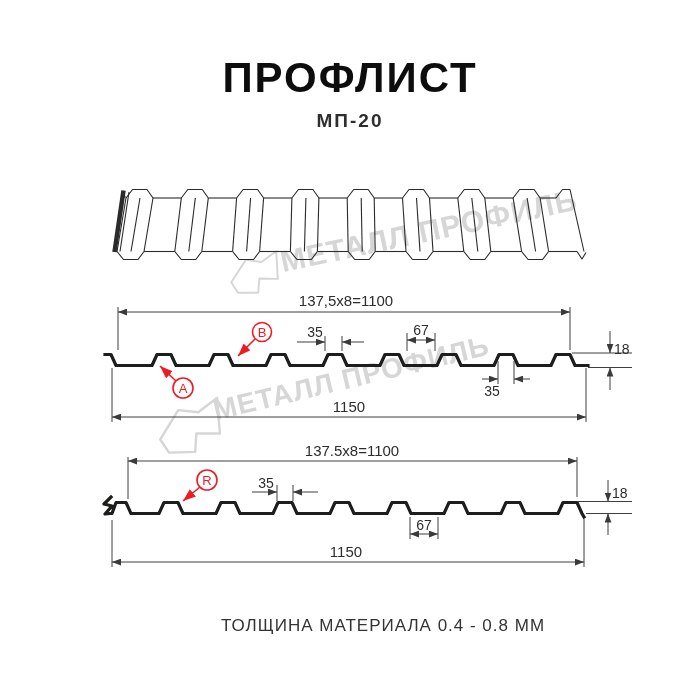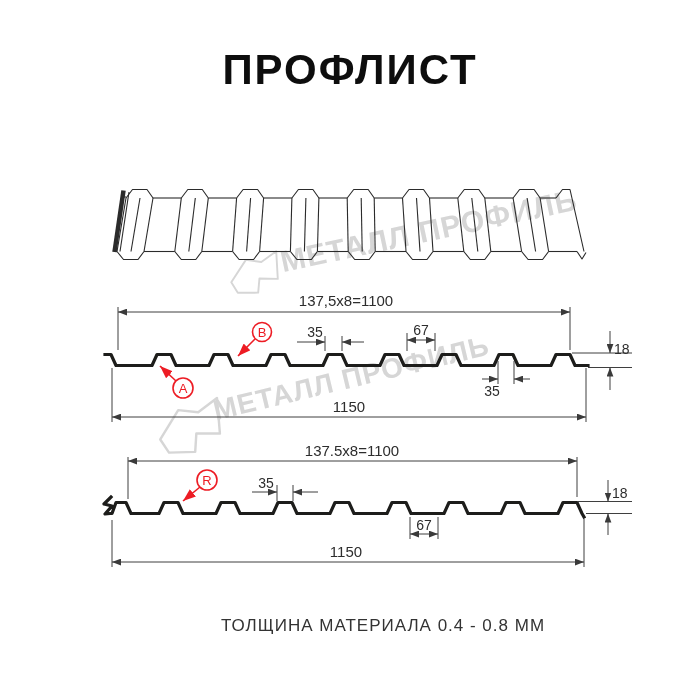--- a/index.html
+++ b/index.html
@@ -1,19 +1,19 @@
 <!DOCTYPE html>
 <html style="--bg: #ffffff; --line: #1d1d1b; --dim: #3f3f3f; --red: #ed1c24; --wm: #d6d6d6;"><head>
 <meta charset="utf-8">
 <style>
   html,body{margin:0;padding:0;}
   body{width:700px;height:700px;background:var(--bg,#fff);position:relative;overflow:hidden;
        font-family:"Liberation Sans",sans-serif;}
   .header{position:absolute;top:46px;left:0;width:700px;text-align:center;}
-  .header h1{margin:0;font-size:42px;font-weight:800;letter-spacing:2px;color:#0d0d0d;}
+  .header h1{margin:8px;font-size:42px;font-weight:800;letter-spacing:2px;color:#0d0d0d;}
   .subtitle{margin-top:5px;font-size:19px;font-weight:700;letter-spacing:2px;color:#2e2e2e;}
   .footer{position:absolute;top:616px;left:0;width:700px;text-align:center;
           font-size:17px;letter-spacing:1px;color:#333;margin-left:33px;}
   svg.canvas{position:absolute;left:0;top:0;}
   .pline{fill:none;stroke:var(--line,#1d1d1b);stroke-width:3.2;stroke-linejoin:round;stroke-linecap:square;}
   .thin{fill:none;stroke:var(--dim,#3f3f3f);stroke-width:1;}
   .dtext{font-family:"Liberation Sans",sans-serif;font-size:15px;fill:#2d2d2d;}
   .dnum{font-size:14px;}
   .redl{fill:none;stroke:var(--red,#ed1c24);stroke-width:1.6;}
   .redtext{font-family:"Liberation Sans",sans-serif;font-size:13px;fill:var(--red,#ed1c24);}
@@ -21,20 +21,21 @@
           letter-spacing:1px;fill:var(--wm,#d6d6d6);}
   .wm2{font-size:28px;}
   .wmlogo{fill:none;stroke:var(--wm,#d6d6d6);stroke-width:1.8;stroke-linejoin:round;}
   .s3{fill:none;stroke:#2b2b2b;stroke-width:1.1;stroke-linejoin:round;}
 </style>
 </head>
 <body>
 
 <div class="header">
   <h1>ПРОФЛИСТ</h1>
+  <div class="subtitle">МП-20</div>
 </div>
 
 <svg class="canvas" width="700" height="700" viewBox="0 0 700 700">
   <defs>
     <marker id="ae" viewBox="0 0 8 6" refX="8" refY="3" markerWidth="9" markerHeight="7" orient="auto">
       <path d="M0,0L8,3L0,6Z" fill="#3a3a3a"></path>
     </marker>
     <marker id="as" viewBox="0 0 8 6" refX="8" refY="3" markerWidth="9" markerHeight="7" orient="auto-start-reverse">
       <path d="M0,0L8,3L0,6Z" fill="#3a3a3a"></path>
     </marker>

